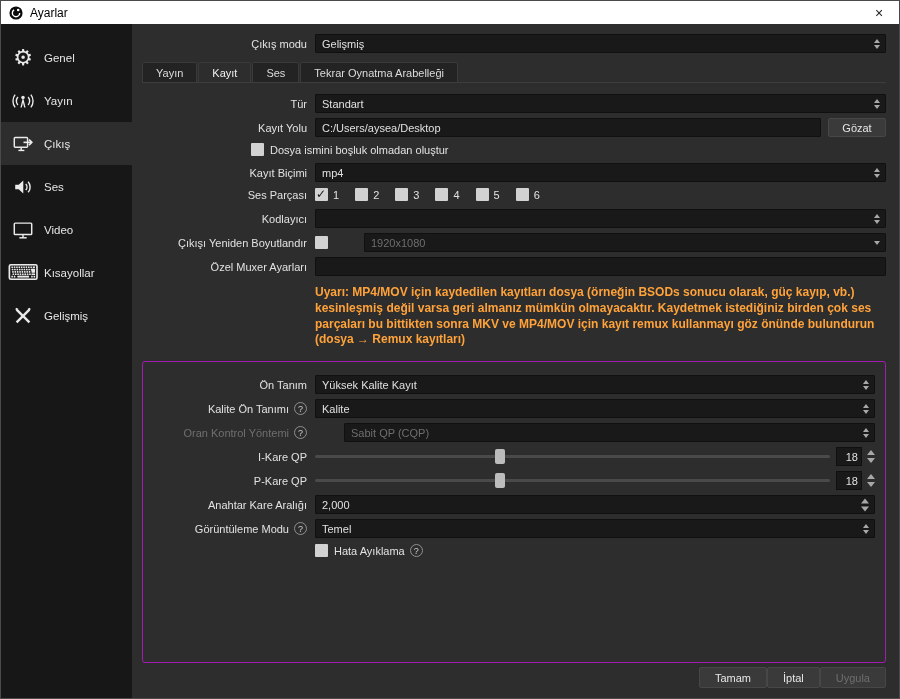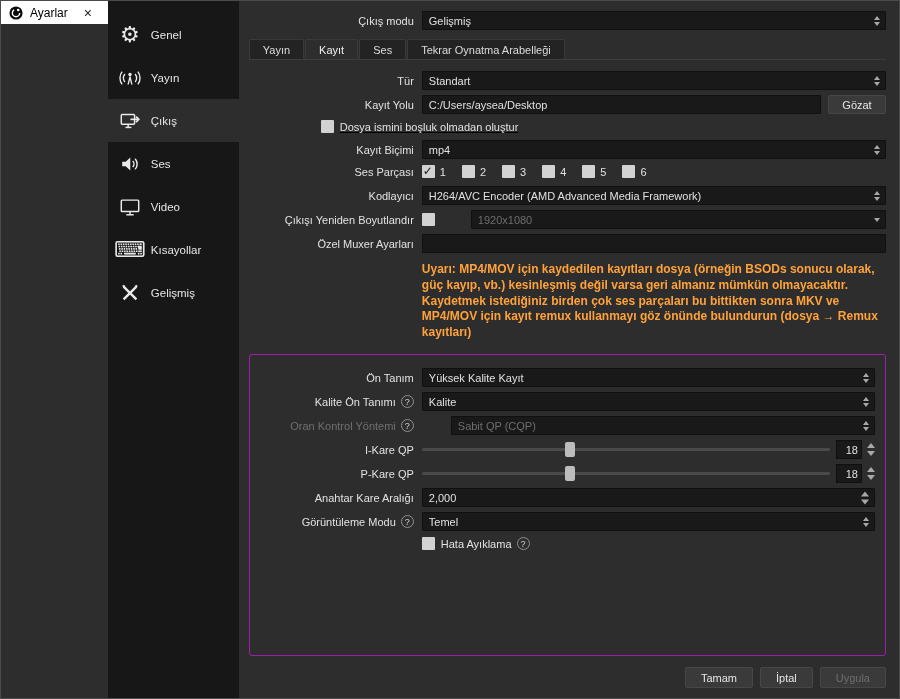--- a/index.html
+++ b/index.html
@@ -1,18 +1,18 @@
 <!DOCTYPE html>
 <html><head>
 <meta charset="utf-8">
 <style>
   * { margin:0; padding:0; box-sizing:border-box; }
   html,body { width:900px; height:699px; overflow:hidden; }
   body { font-family:"Liberation Sans","DejaVu Sans",sans-serif; background:#2d2d2d; }
-  .window { width:900px; height:699px; border:1px solid #4a4a4a; display:flex; flex-direction:row; background:#2d2d2d; }
+  .window { width:900px; height:699px; border:1px solid #4a4a4a; display:flex; flex-direction:column; background:#2d2d2d; }
 
   
   .titlebar { height:23px; background:#ffffff; display:flex; align-items:center; padding:0 0 0 8px; flex:none; }
   .obs-logo { width:14px; height:14px; display:inline-flex; margin-right:7px; }
   .titlebar .title { font-size:12px; color:#000; flex:1; }
   .close { width:40px; height:23px; display:flex; align-items:center; justify-content:center; font-size:14px; color:#222; cursor:default; }
 
   .body { flex:1; display:flex; min-height:0; }
 
   
@@ -72,21 +72,21 @@
   .slider .handle { position:absolute; left:35%; top:2px; width:10px; height:15px; background:#bcbcbc; border-radius:2px; }
   .num { width:26px; height:19px; background:#191919; border:1px solid #101010; color:#e0e0e0; font-size:11px;
          display:flex; align-items:center; justify-content:flex-end; padding-right:3px; margin-right:5px; flex:none; }
   .stepper { display:flex; flex-direction:column; gap:3px; flex:none; }
 
   
   .help { width:13px; height:13px; border:1px solid #8f8f8f; border-radius:50%; color:#cfcfcf; font-size:9px;
           display:inline-flex; align-items:center; justify-content:center; margin-left:5px; flex:none; }
 
   
-  .footer { margin-top:auto; display:flex; justify-content:flex-end; gap:7px; }
+  .footer { margin-top:auto; display:flex; justify-content:flex-end; }
 </style>
 </head>
 <body>
 
 <div class="window">
 
   <div class="titlebar">
     <span class="obs-logo">
       <svg width="14" height="14" viewBox="0 0 16 16">
           <circle cx="8" cy="8" r="7.5" fill="#0a0a0a"></circle>
@@ -199,21 +199,21 @@
       </div>
 
       <div class="row">
         <div class="lbl">Kayıt Yolu</div>
         <div class="inline-field">
           <div class="ctrl" style="">C:/Users/aysea/Desktop</div>
           <div class="btn small">Gözat</div>
         </div>
       </div>
 
-      <div class="row" style="margin-left:72px; min-height:15px; margin-bottom:6px;text-decoration:underline;">
+      <div class="row" style="margin-left:109px; min-height:15px; margin-bottom:6px;">
         <span class="checkbox"></span>
         <span class="chk-label">Dosya ismini boşluk olmadan oluştur</span>
       </div>
 
       <div class="row">
         <div class="lbl">Kayıt Biçimi</div>
         <div class="ctrl">
           <span>mp4</span>
           <span class="arrows">
               <span class="t-up"></span>
@@ -248,21 +248,20 @@
           <span class="track-item">
               <span class="checkbox"></span>
               <span class="chk-label">6</span>
             </span>
         </div>
       </div>
 
       <div class="row">
         <div class="lbl">Kodlayıcı</div>
         <div class="ctrl">
-          <span>H264/AVC Encoder (AMD Advanced Media Framework)</span>
           <span class="arrows">
               <span class="t-up"></span>
               <span class="t-down"></span>
             </span>
         </div>
       </div>
 
       <div class="row">
         <div class="lbl">Çıkışı Yeniden Boyutlandır</div>
         <span class="checkbox" style="margin-right:7px;"></span>

